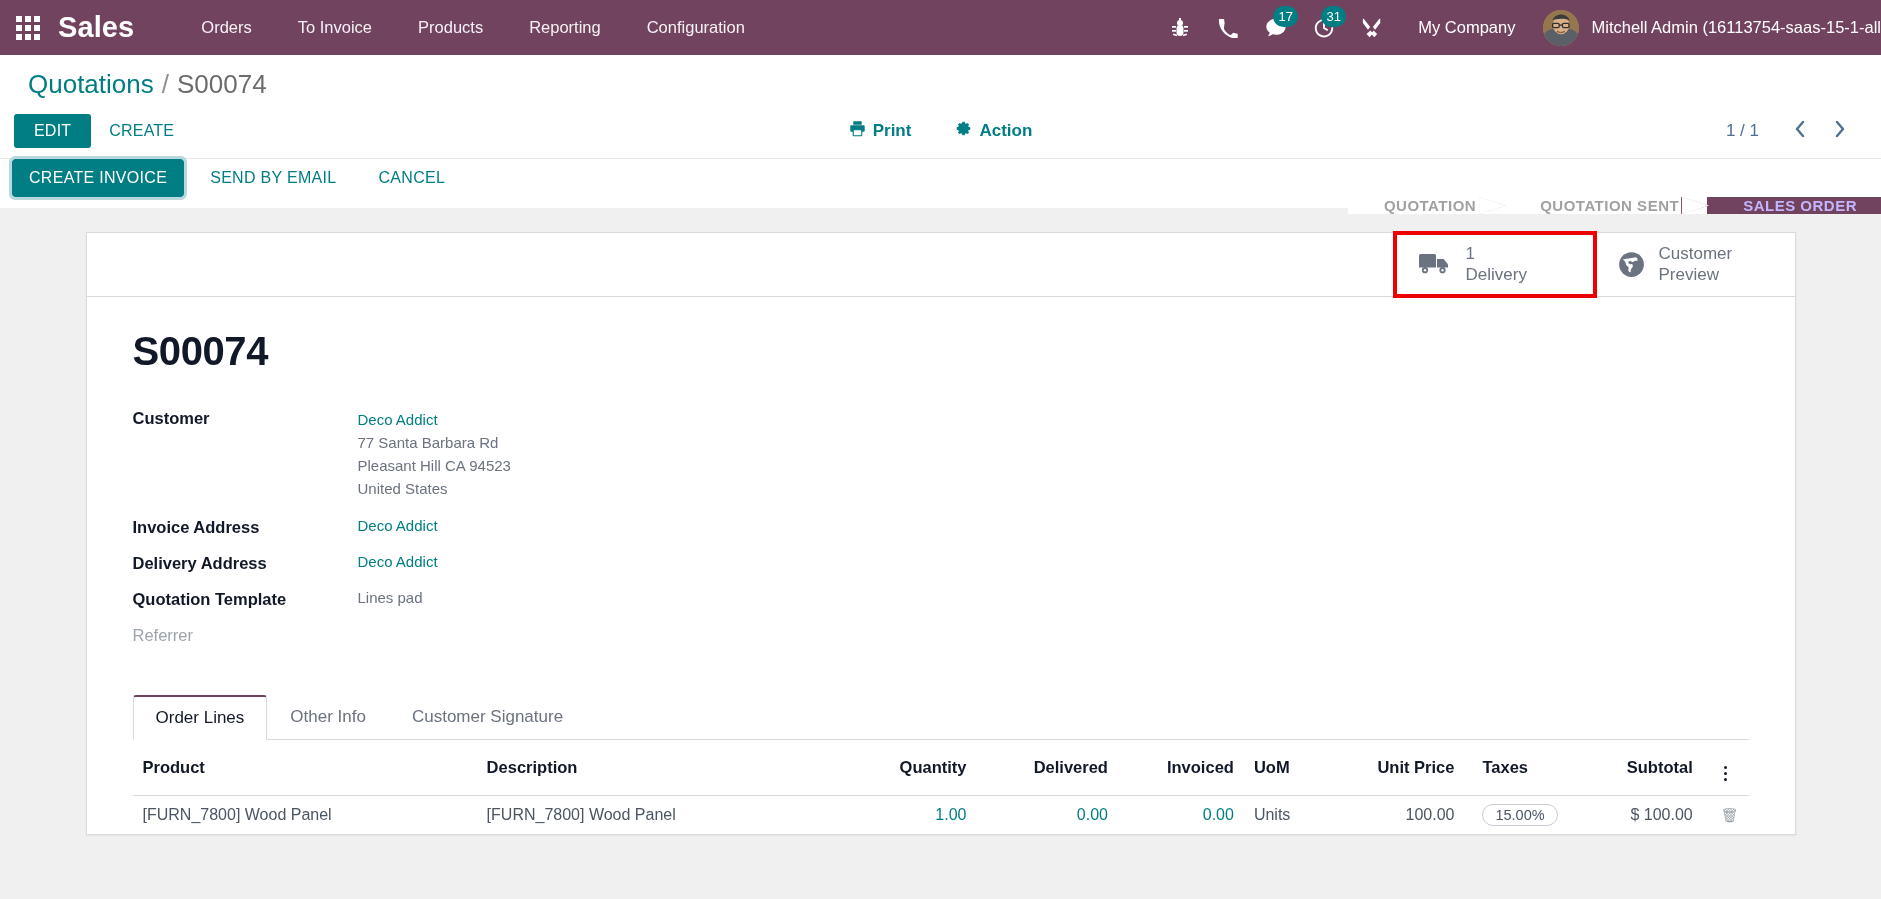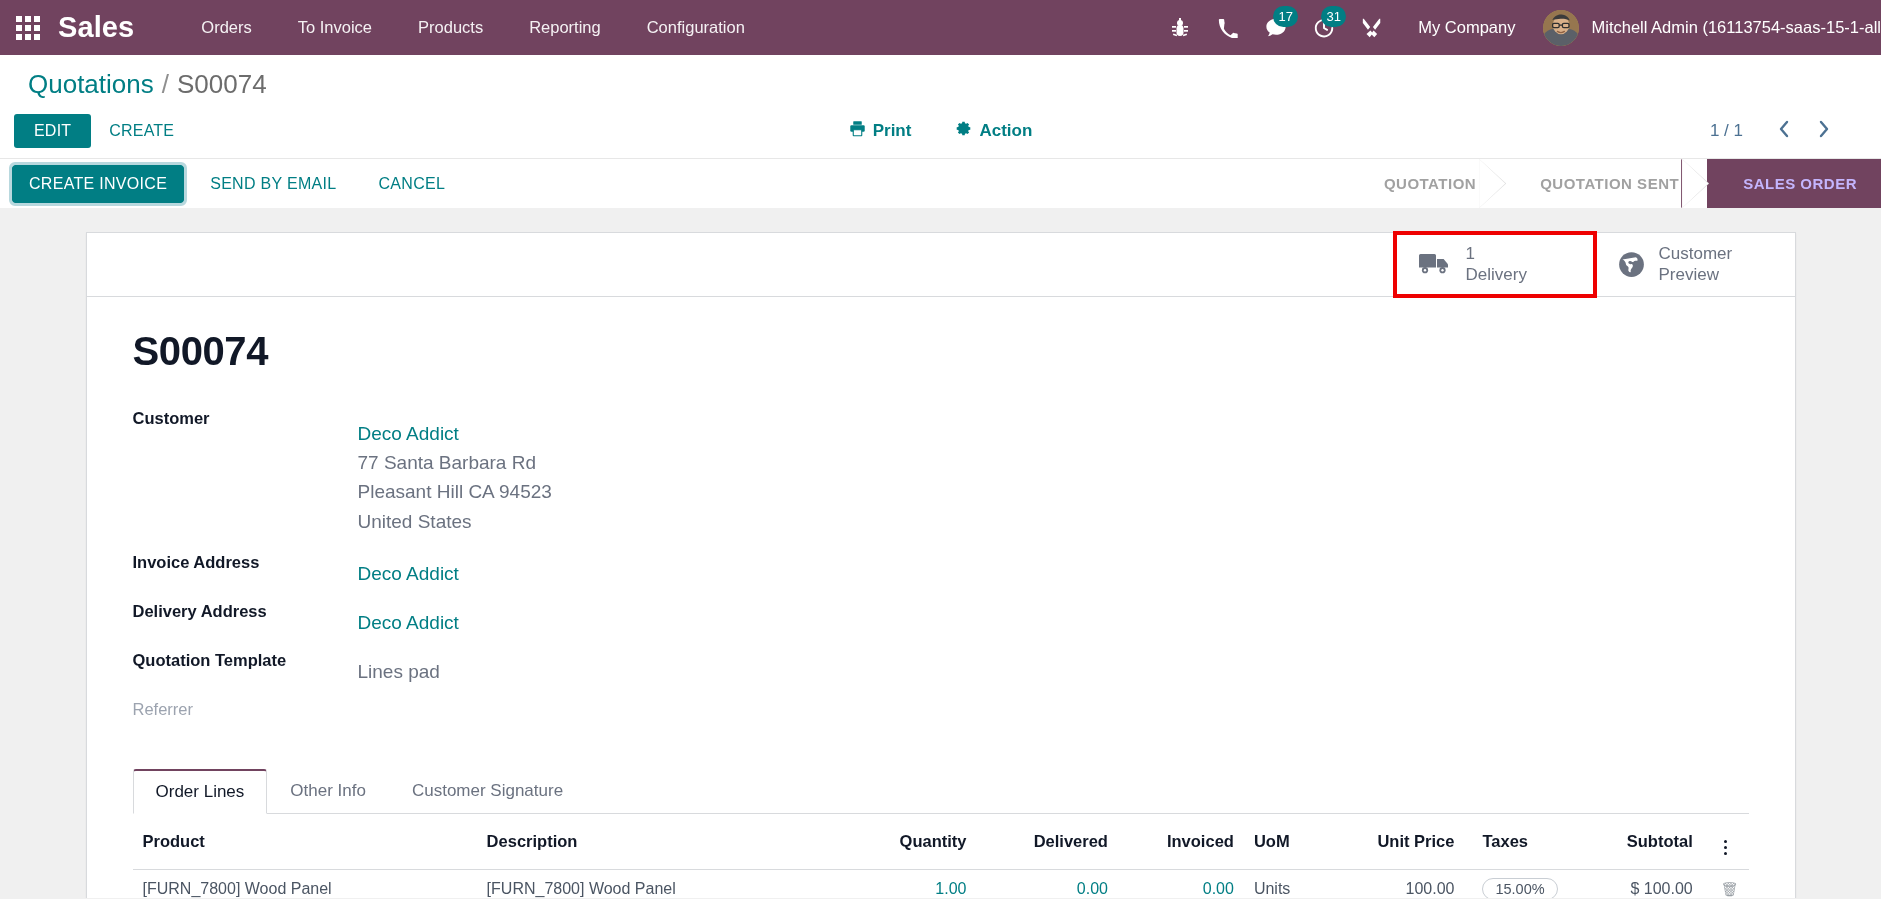--- a/index.html
+++ b/index.html
@@ -85,21 +85,21 @@
     padding: 14px 0 6px 28px;
     font-size: 26px; font-weight: 400;
     display: flex; align-items: baseline;
   }
   .bc-parent { color: #017e84; cursor: pointer; }
   .bc-sep { color: #8f8f8f; margin: 0 8px; }
   .bc-current { color: #6c6c6c; }
 
   .btn-row {
     display: flex; align-items: center;
-    padding: 8px 16px 10px 14px;
+    padding: 8px 0 10px 14px;
     position: relative; min-height: 48px;
   }
   .btn-edit {
     background: #017e84; color: #fff;
     font-size: 16px; font-weight: 400;
     padding: 8px 20px; border: none; border-radius: 3px;
     cursor: pointer; letter-spacing: .2px;
   }
   .btn-create {
     background: transparent; color: #017e84;
@@ -125,20 +125,21 @@
   .pager-btn {
     color: #4c7192; font-size: 24px; line-height: 1;
     padding: 2px 12px; cursor: pointer; font-weight: 400;
   }
 
   
   .statusbar {
     display: flex; align-items: stretch;
     background: #fff; border-top: 1px solid #e7e7e7;
     height: 50px;
+    flex-direction: column;
   }
   .sb-buttons { display: flex; align-items: center; padding-left: 12px; gap: 2px; }
   .sb-btn-primary {
     background: #017e84; color: #fff;
     font-size: 16px; font-weight: 500;
     padding: 9px 16px; border: 1px solid #017e84; border-radius: 3px;
     cursor: pointer; letter-spacing: .3px;
     outline: 3px solid #b8d8de; outline-offset: 0px;
   }
   .sb-btn {
@@ -225,21 +226,21 @@
     letter-spacing: -0.4px; margin: 0 0 34px 0;
   }
   .form-grid { display: flex; }
   .form-col { flex: 0 0 50%; }
   .form-row { display: flex; margin-bottom: 16px; align-items: flex-start; }
   .f-label {
     flex: 0 0 225px; font-size: 16.5px; font-weight: 700;
     color: #111827; padding-top: 1px;
   }
   .f-label.muted { color: #9ca3af; font-weight: 400; }
-  .f-value { font-size: 19px; color: #6b7280; margin-top: 11px; }
+  .f-value { font-size: 15px; color: #6b7280; }
   .f-value.link { color: #017e84; cursor: pointer; }
   .f-value .addr-line { color: #6b7280; line-height: 1.55; }
   .f-value .link-line { color: #017e84; cursor: pointer; line-height: 1.55; }
 
   
   .notebook { margin-top: 34px; padding: 0 46px; }
   .tabs { display: flex; border-bottom: 1px solid #d8dadd; }
   .tab {
     font-size: 17px; color: #6b7280;
     padding: 11px 22px; cursor: pointer;

